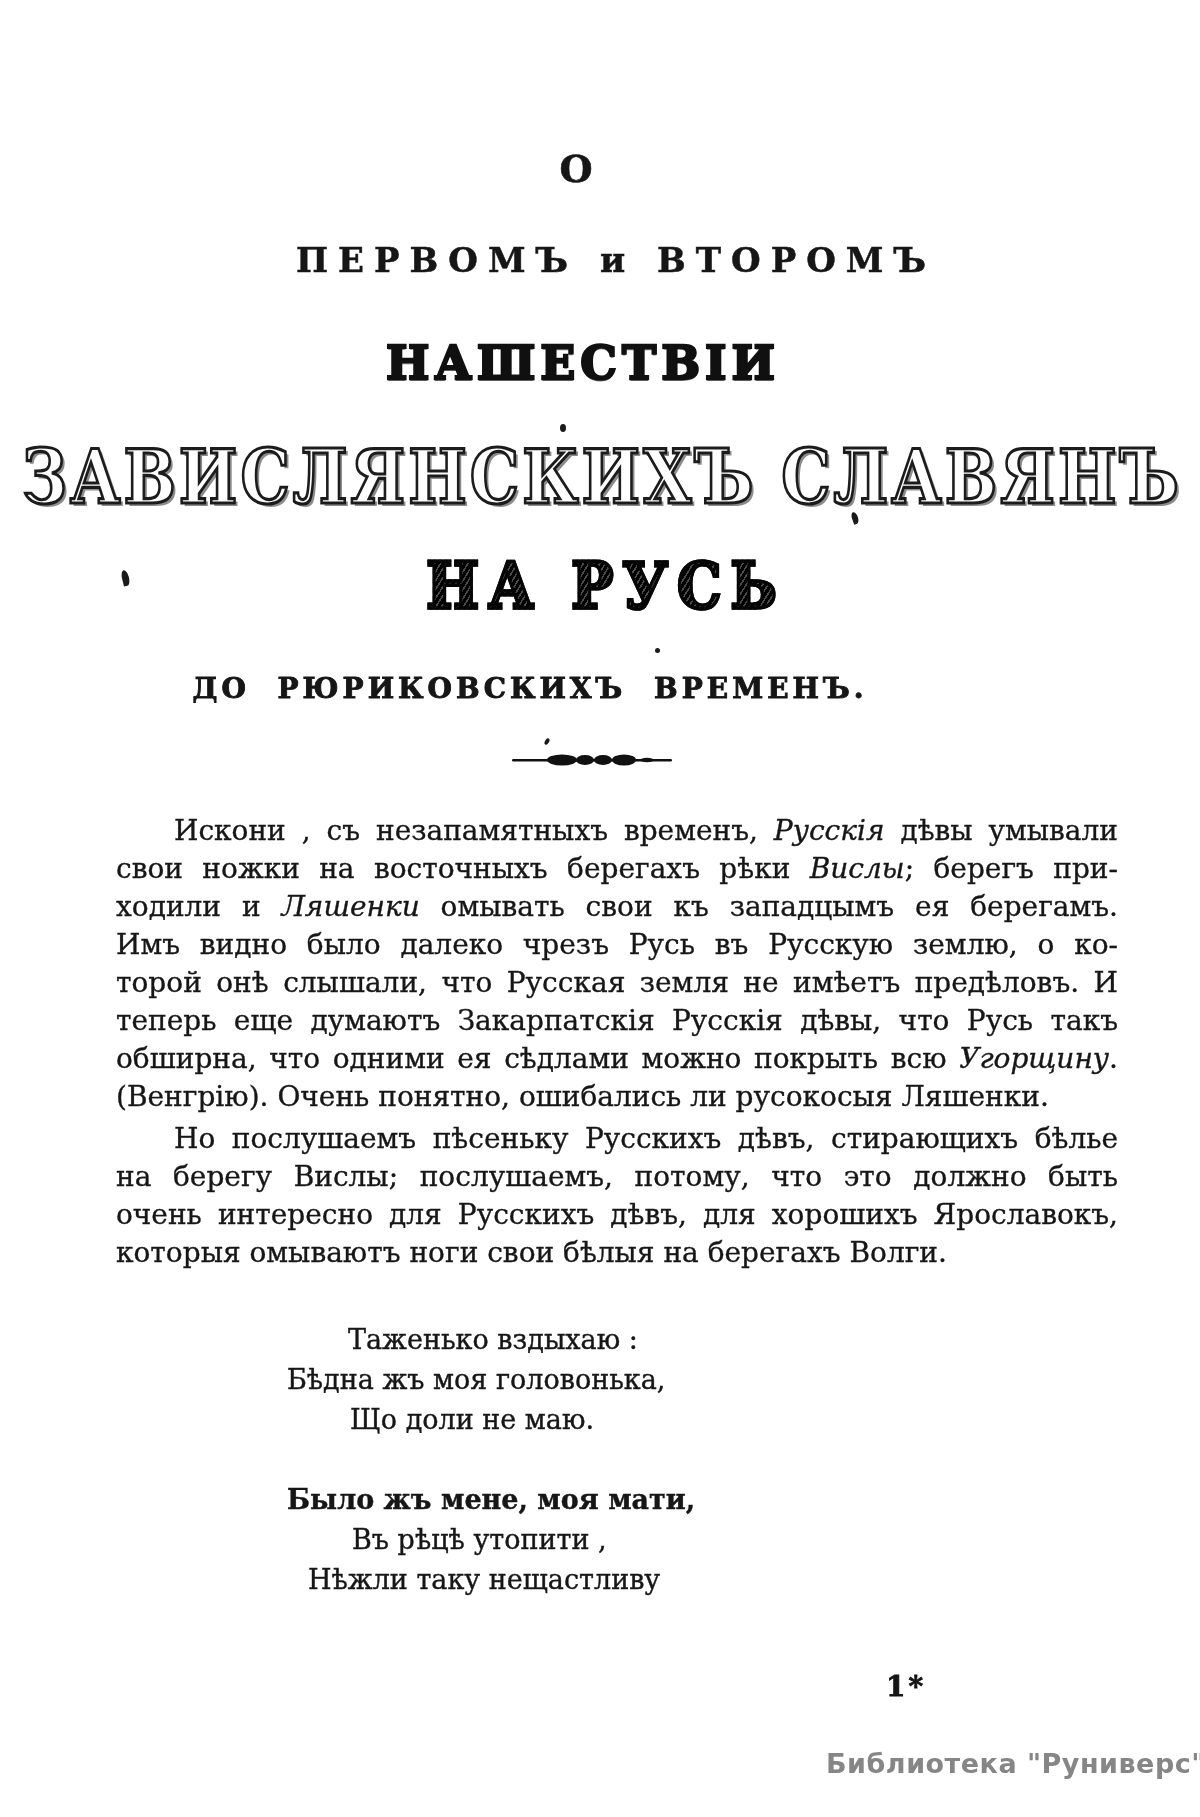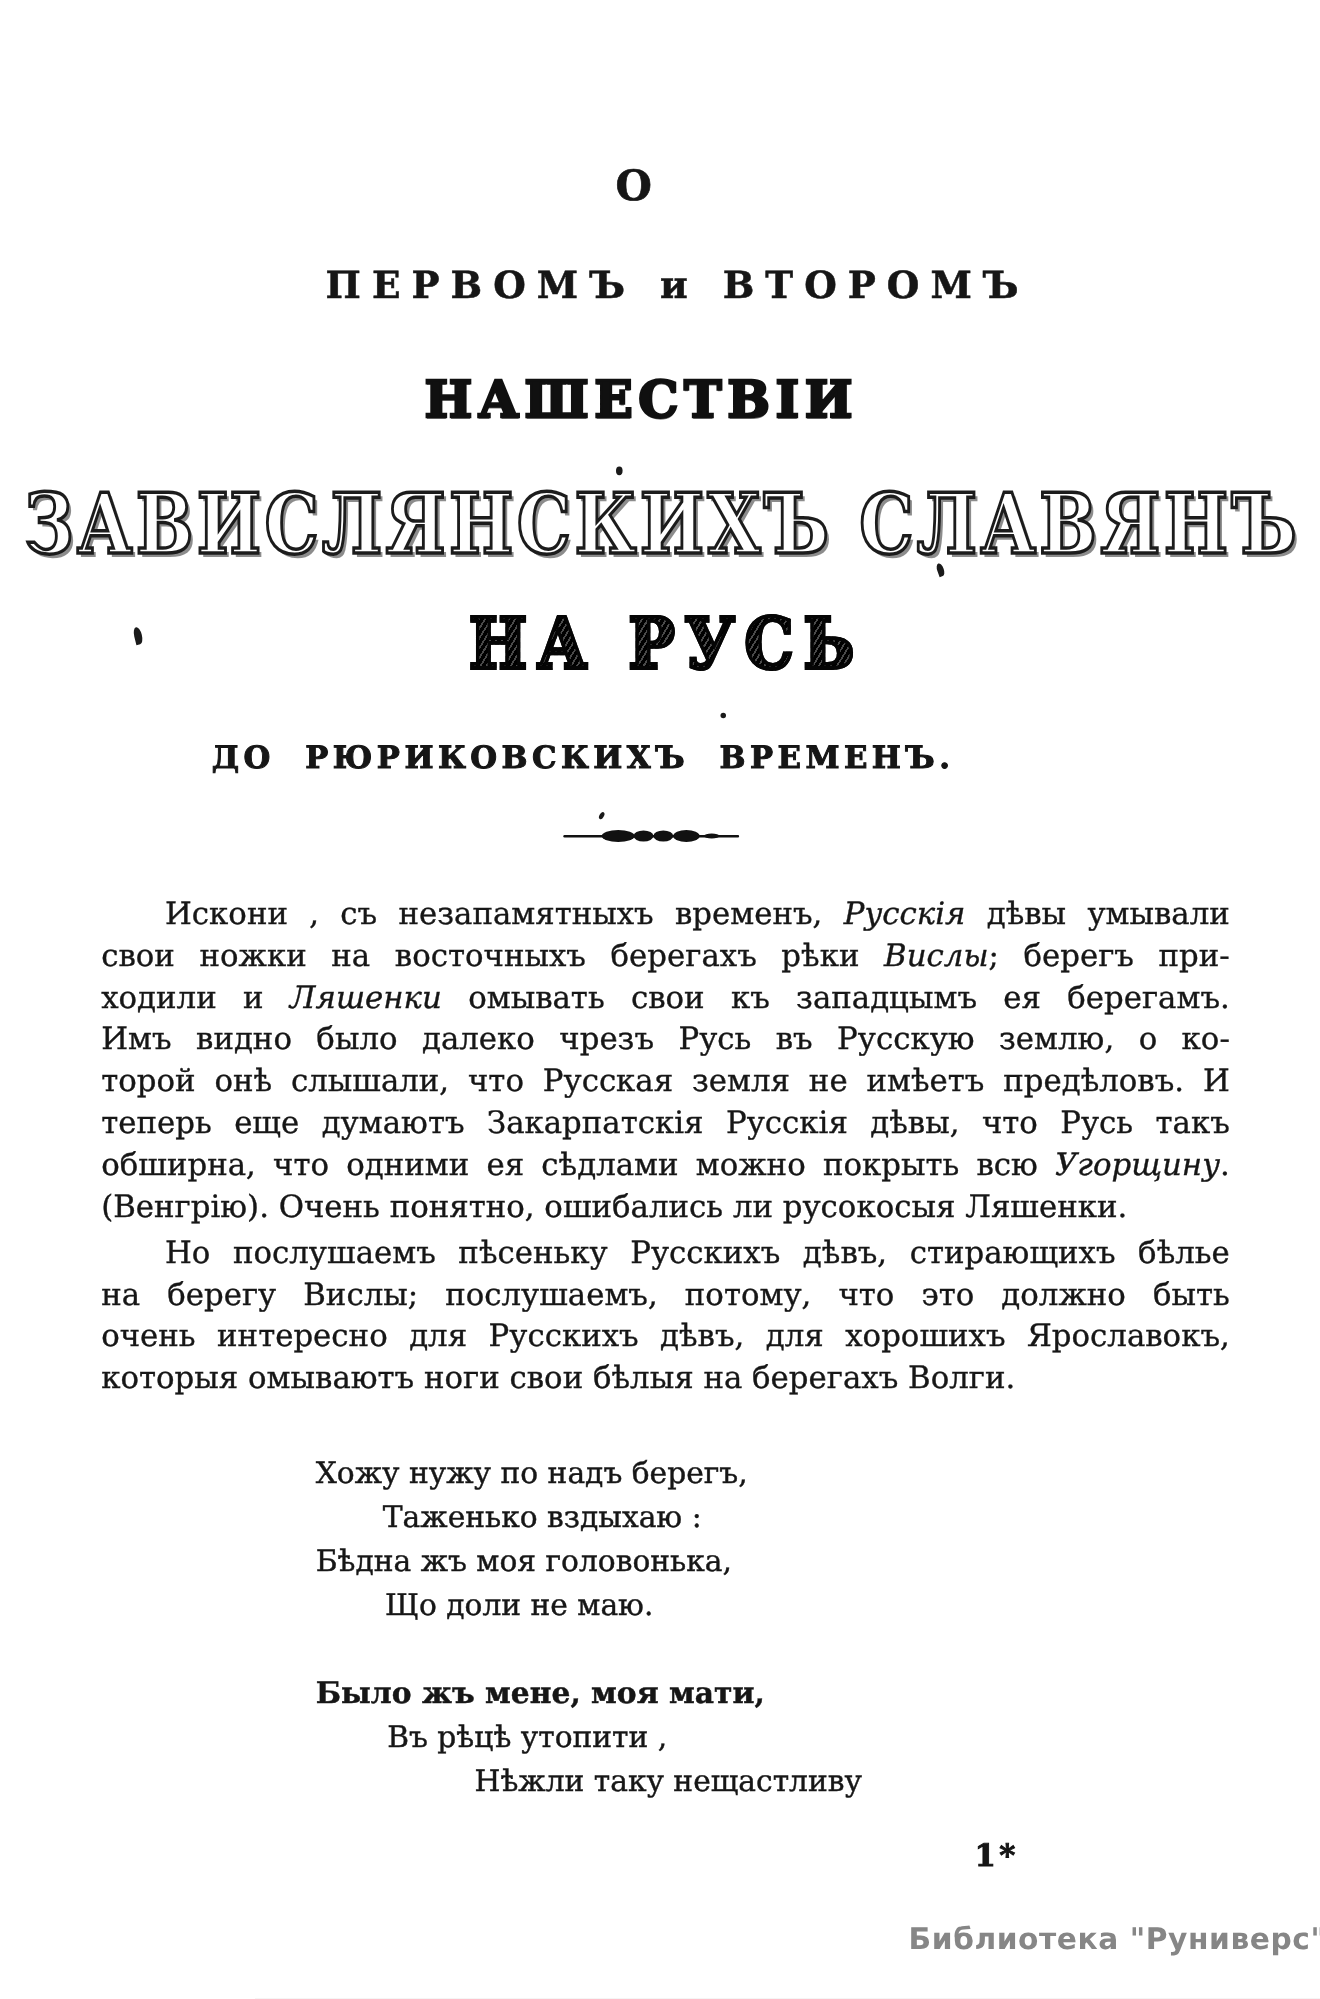--- a/index.html
+++ b/index.html
@@ -60,21 +60,21 @@
   .divider { top: 752px; left: 512px; width: 160px; height: 16px; }
 
   
   .para {
     left: 92px; width: 1026px;
     font-size: 28px; line-height: 38px;
     -webkit-text-stroke: 0.35px #1b1b1b;
   }
   .para1 { top: 812px; }
   .para2 { top: 1120px; }
-  .tline { text-align: justify; text-align-last: justify; }
+  .tline { text-align: justify; text-align-last: justify; margin-left: 24px; }
   .tline.lastline { text-align-last: left; }
   .tline.indent { text-indent: 58px; }
   .tline i { font-style: italic; }
 
   
   .poem {
     top: 1320px; left: 287px; width: 620px;
     font-size: 27px; line-height: 40px;
     -webkit-text-stroke: 0.4px #1b1b1b;
   }
@@ -139,29 +139,28 @@
     </div>
   <div class="abs para para2">
       <div class="tline indent"><span>Но послушаемъ пѣсеньку Русскихъ дѣвъ, стирающихъ бѣлье</span></div>
       <div class="tline"><span>на берегу Вислы; послушаемъ, потому, что это должно быть</span></div>
       <div class="tline"><span>очень интересно для Русскихъ дѣвъ, для хорошихъ Ярославокъ,</span></div>
       <div class="tline lastline"><span>которыя омываютъ ноги свои бѣлыя на берегахъ Волги.</span></div>
     </div>
 
   <div class="abs poem">
     <div class="stanza">
-        <div class="poem-line" style="padding-left: 0px;">Хожу нужу по надъ берегъ,</div>
         <div class="poem-line" style="padding-left: 61px;">Таженько вздыхаю :</div>
         <div class="poem-line" style="padding-left: 0px;">Бѣдна жъ моя головонька,</div>
         <div class="poem-line" style="padding-left: 63px;">Що доли не маю.</div>
       </div>
     <div class="stanza">
         <div class="poem-line" style="padding-left: 0px; font-weight: bold;">Было жъ мене, моя мати,</div>
         <div class="poem-line" style="padding-left: 65px;">Въ рѣцѣ утопити ,</div>
-        <div class="poem-line" style="padding-left: 21px; text-align: center;">Нѣжли таку нещастливу</div>
+        <div class="poem-line" style="padding-left: 21px;">Нѣжли таку нещастливу</div>
       </div>
   </div>
 
   <div class="abs sig">1*</div>
   <div class="abs watermark">Библиотека "Руниверс"</div>
 
   <div class="abs art art-comma-left"></div>
   <div class="abs art art-dot-1"></div>
   <div class="abs art art-comma-2"></div>
   <div class="abs art art-dot-2"></div>

